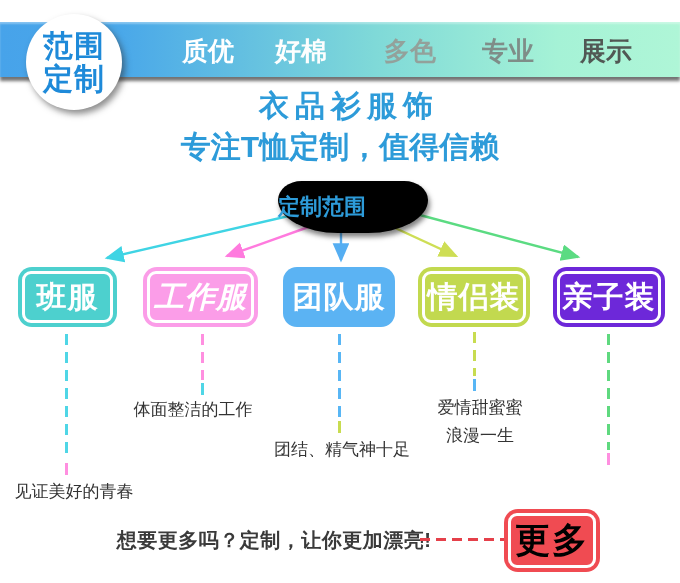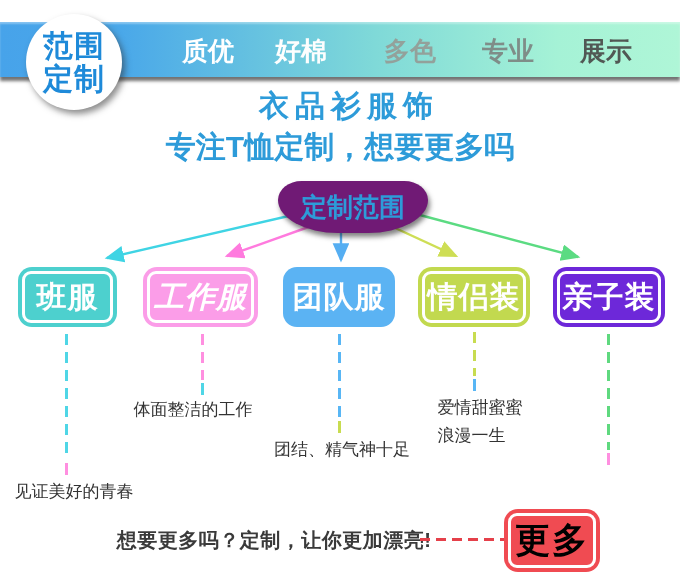--- a/index.html
+++ b/index.html
@@ -34,25 +34,25 @@
   .brand{
     position:absolute;left:0;right:0;top:86px;text-align:center;
     color:#2d9bd9;font-size:30px;font-weight:bold;letter-spacing:6px;padding-left:18px;
   }
   .slogan{
     position:absolute;left:0;right:0;top:127px;text-align:center;
     color:#2d9bd9;font-size:30px;font-weight:bold;letter-spacing:0px;
   }
   
   .root-node{
-    position:absolute;left:278px;top:181px;width:150px;height:52px;background:#701a75;
+    position:absolute;left:278px;top:181px;width:150px;height:52px;background:#000000;
     border-radius:30px 30px 76px 76px / 24px 24px 42px 42px;
     box-shadow:2px 4px 5px rgba(30,30,30,.55);
-    display:flex;align-items:center;justify-content:center;
-    color:#2d9bd9;font-size:26px;font-weight:bold;z-index:2;
+    display:flex;align-items:center;justify-content:flex-start;
+    color:#2d9bd9;font-size:22px;font-weight:bold;z-index:2;
   }
   
   .arrows{position:absolute;left:0;top:0;width:680px;height:583px;pointer-events:none;}
   
   .cat-box{
     position:absolute;top:267px;height:60px;border-radius:14px;
     display:flex;align-items:center;justify-content:center;
     color:#fff;font-weight:bold;font-size:30px;letter-spacing:1px;
   }
   .cat-frame{position:absolute;inset:4px;border:3px solid #fff;border-radius:9px;pointer-events:none;}
@@ -74,21 +74,21 @@
   .l4{left:473px;top:332px;height:44px;}
   .l5{left:607px;top:334px;height:116px;}
   .adash{position:absolute;width:3px;height:12px;}
   .a1{left:65px;top:463px;background:#ff8fe0;}
   .a2{left:201px;top:383px;background:#4fd6e6;}
   .a3{left:338px;top:421px;background:#c8dc50;}
   .a4{left:473px;top:379px;background:#58b6f5;}
   .a5{left:607px;top:453px;background:#ff8fe0;}
   
   .benefit{
-    position:absolute;transform:translateX(-50%);white-space:nowrap;
+    position:absolute;transform:translateX(-50%);white-space:nowrap;text-align:center;
     color:#333;font-size:17px;line-height:28px;
   }
   .b1{left:74px;top:478px;}
   .b2{left:193px;top:396px;}
   .b3{left:342px;top:436px;}
   .b4{left:480px;top:394px;}
   .b5{left:605px;top:474px;}
   
   .cta-text{
     position:absolute;left:274px;top:527px;transform:translateX(-50%);white-space:nowrap;
@@ -115,21 +115,21 @@
   <div class="nav-item nav-3">多色</div>
   <div class="nav-item nav-4">专业</div>
   <div class="nav-item nav-5">展示</div>
 
   <div class="badge">
     <span>范围</span>
     <span>定制</span>
   </div>
 
   <div class="brand">衣品衫服饰</div>
-  <div class="slogan">专注T恤定制，想要更多吗</div>
+  <div class="slogan">专注T恤定制，值得信赖</div>
 
   <div class="root-node">
     <span>定制范围</span>
   </div>
 
   <svg class="arrows" viewBox="0 0 680 583">
     <defs>
       <marker id="m-cyan" markerWidth="9" markerHeight="8" refX="7" refY="3.5" orient="auto">
           <path d="M0,0 L8,3.5 L0,7 z" fill="#3fd4e4"></path>
         </marker>

